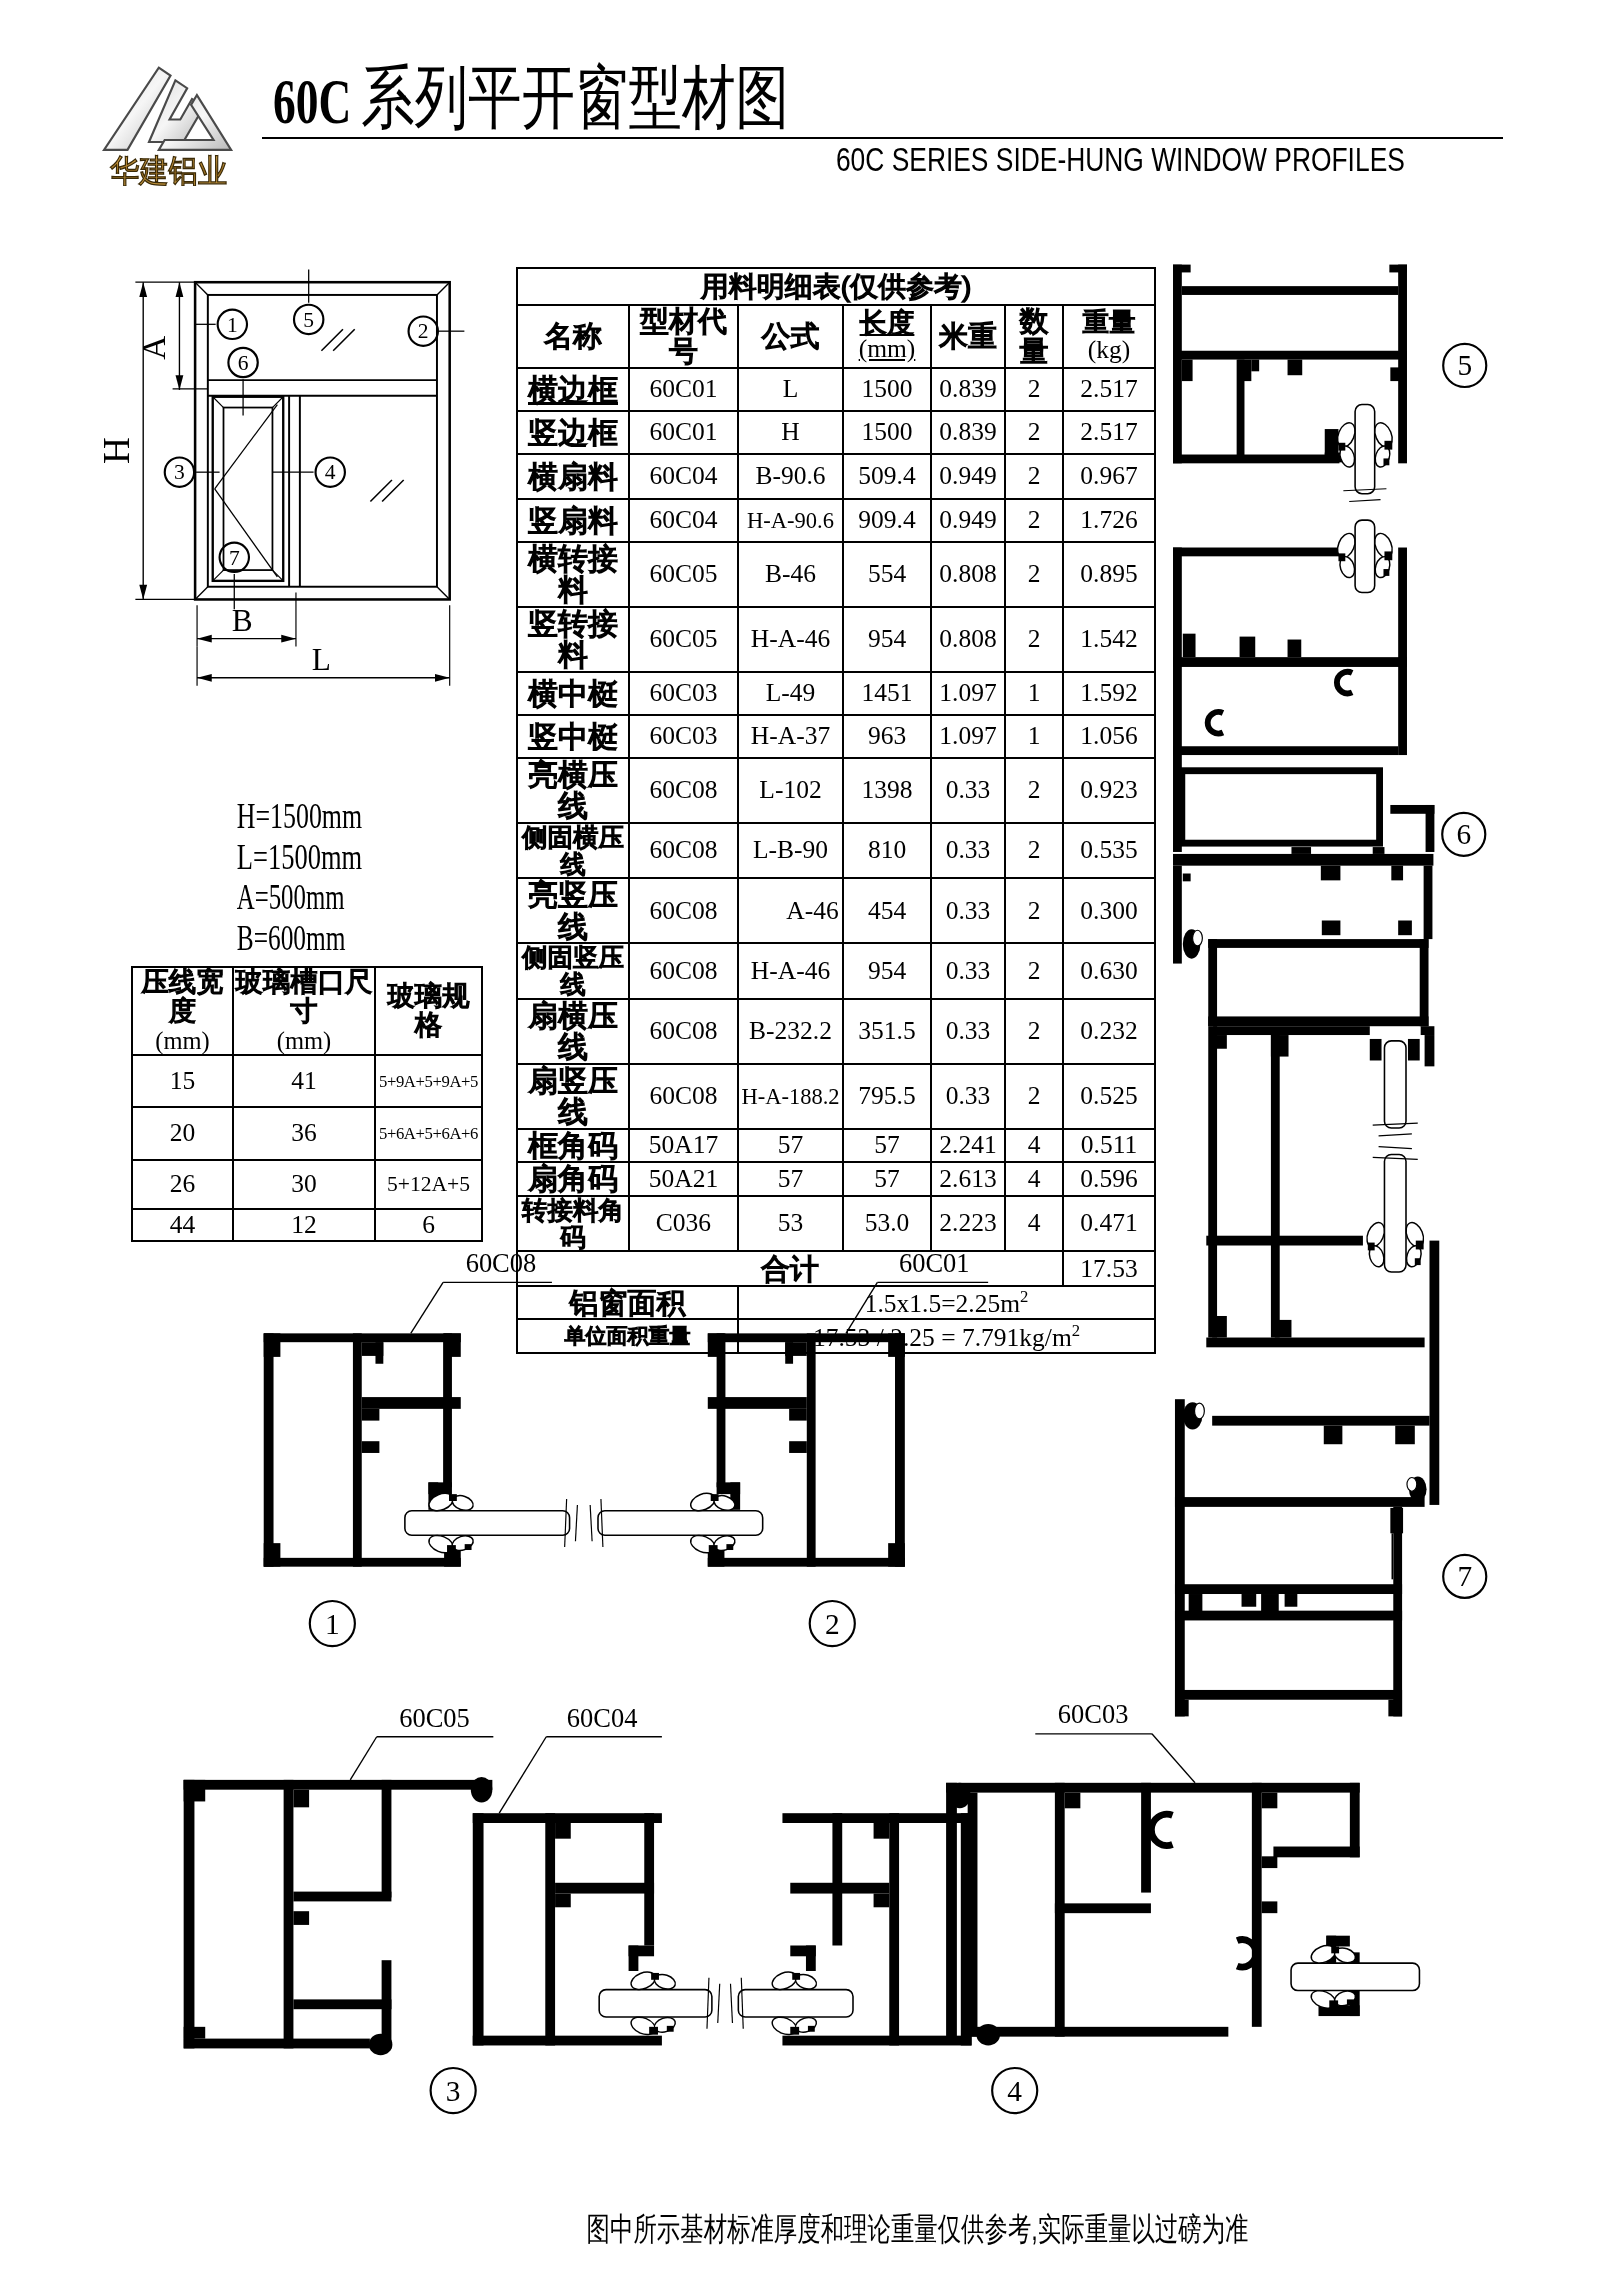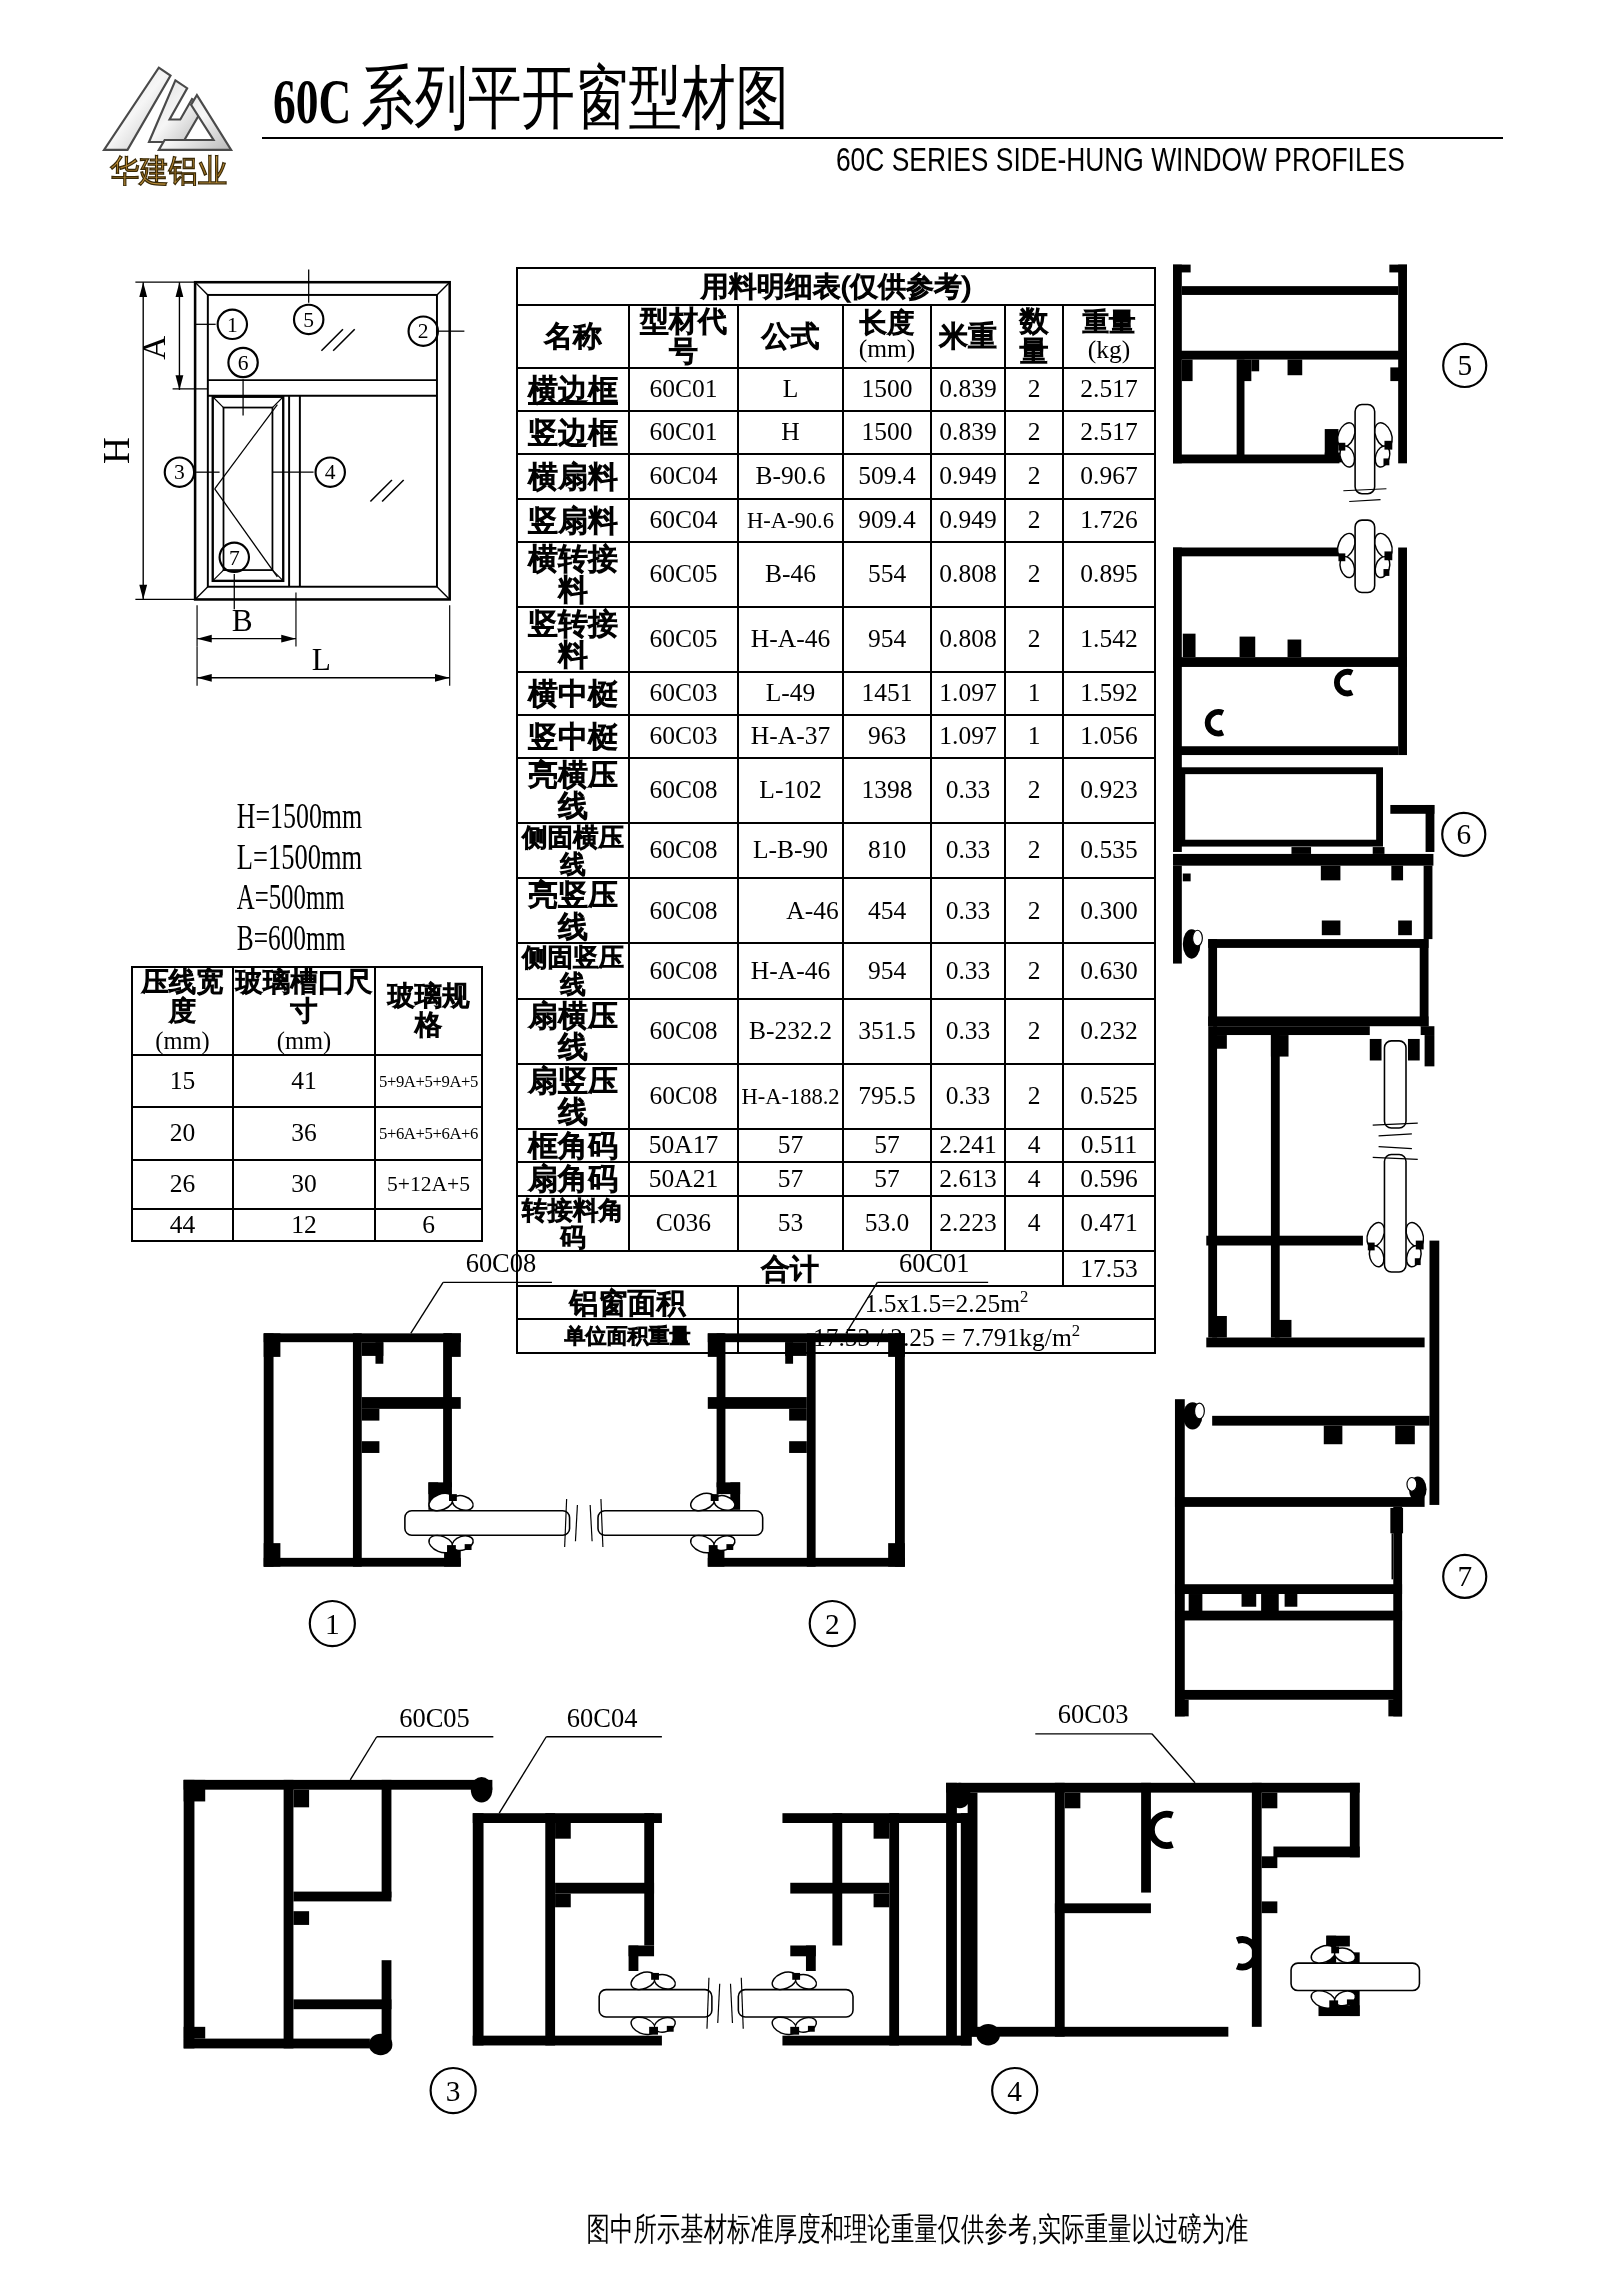--- a/index.html
+++ b/index.html
@@ -179,21 +179,21 @@
         <col style="width:92px">
       </colgroup>
 <tbody>
         <tr style="height:37px">
           <td colspan="7" class="cn" style="font-size:28px;">用料明细表(仅供参考)</td>
         </tr>
 <tr style="height:55px">
           <td class="cn" style="font-size:29px">名称</td>
           <td class="cn" style="font-size:29px">型材代号</td>
           <td class="cn" style="font-size:29px">公式</td>
-          <td class="cn" style="font-size:27.4px;line-height:24.5px;">长度<br><span style="font-family:Liberation Serif,serif;font-size:25.5px;-webkit-text-stroke:0px">(mm)</span></td>
+          <td class="cn" style="font-size:27.4px;line-height:24.5px;text-decoration:underline;">长度<br><span style="font-family:Liberation Serif,serif;font-size:25.5px;-webkit-text-stroke:0px">(mm)</span></td>
           <td class="cn" style="font-size:29px">米重</td>
           <td class="cn" style="font-size:29px">数量</td>
           <td class="cn" style="font-size:26.5px">重量<span style="font-family:Liberation Serif,serif;font-size:25.5px;-webkit-text-stroke:0px">(kg)</span></td>
         </tr>
 <tr style="height:43px">
           <td class="cn" style="font-size:30px;text-decoration:underline;">横边框</td>
           <td>60C01</td>
           <td style="white-space:nowrap;">L</td>
           <td>1500</td>
           <td>0.839</td>

